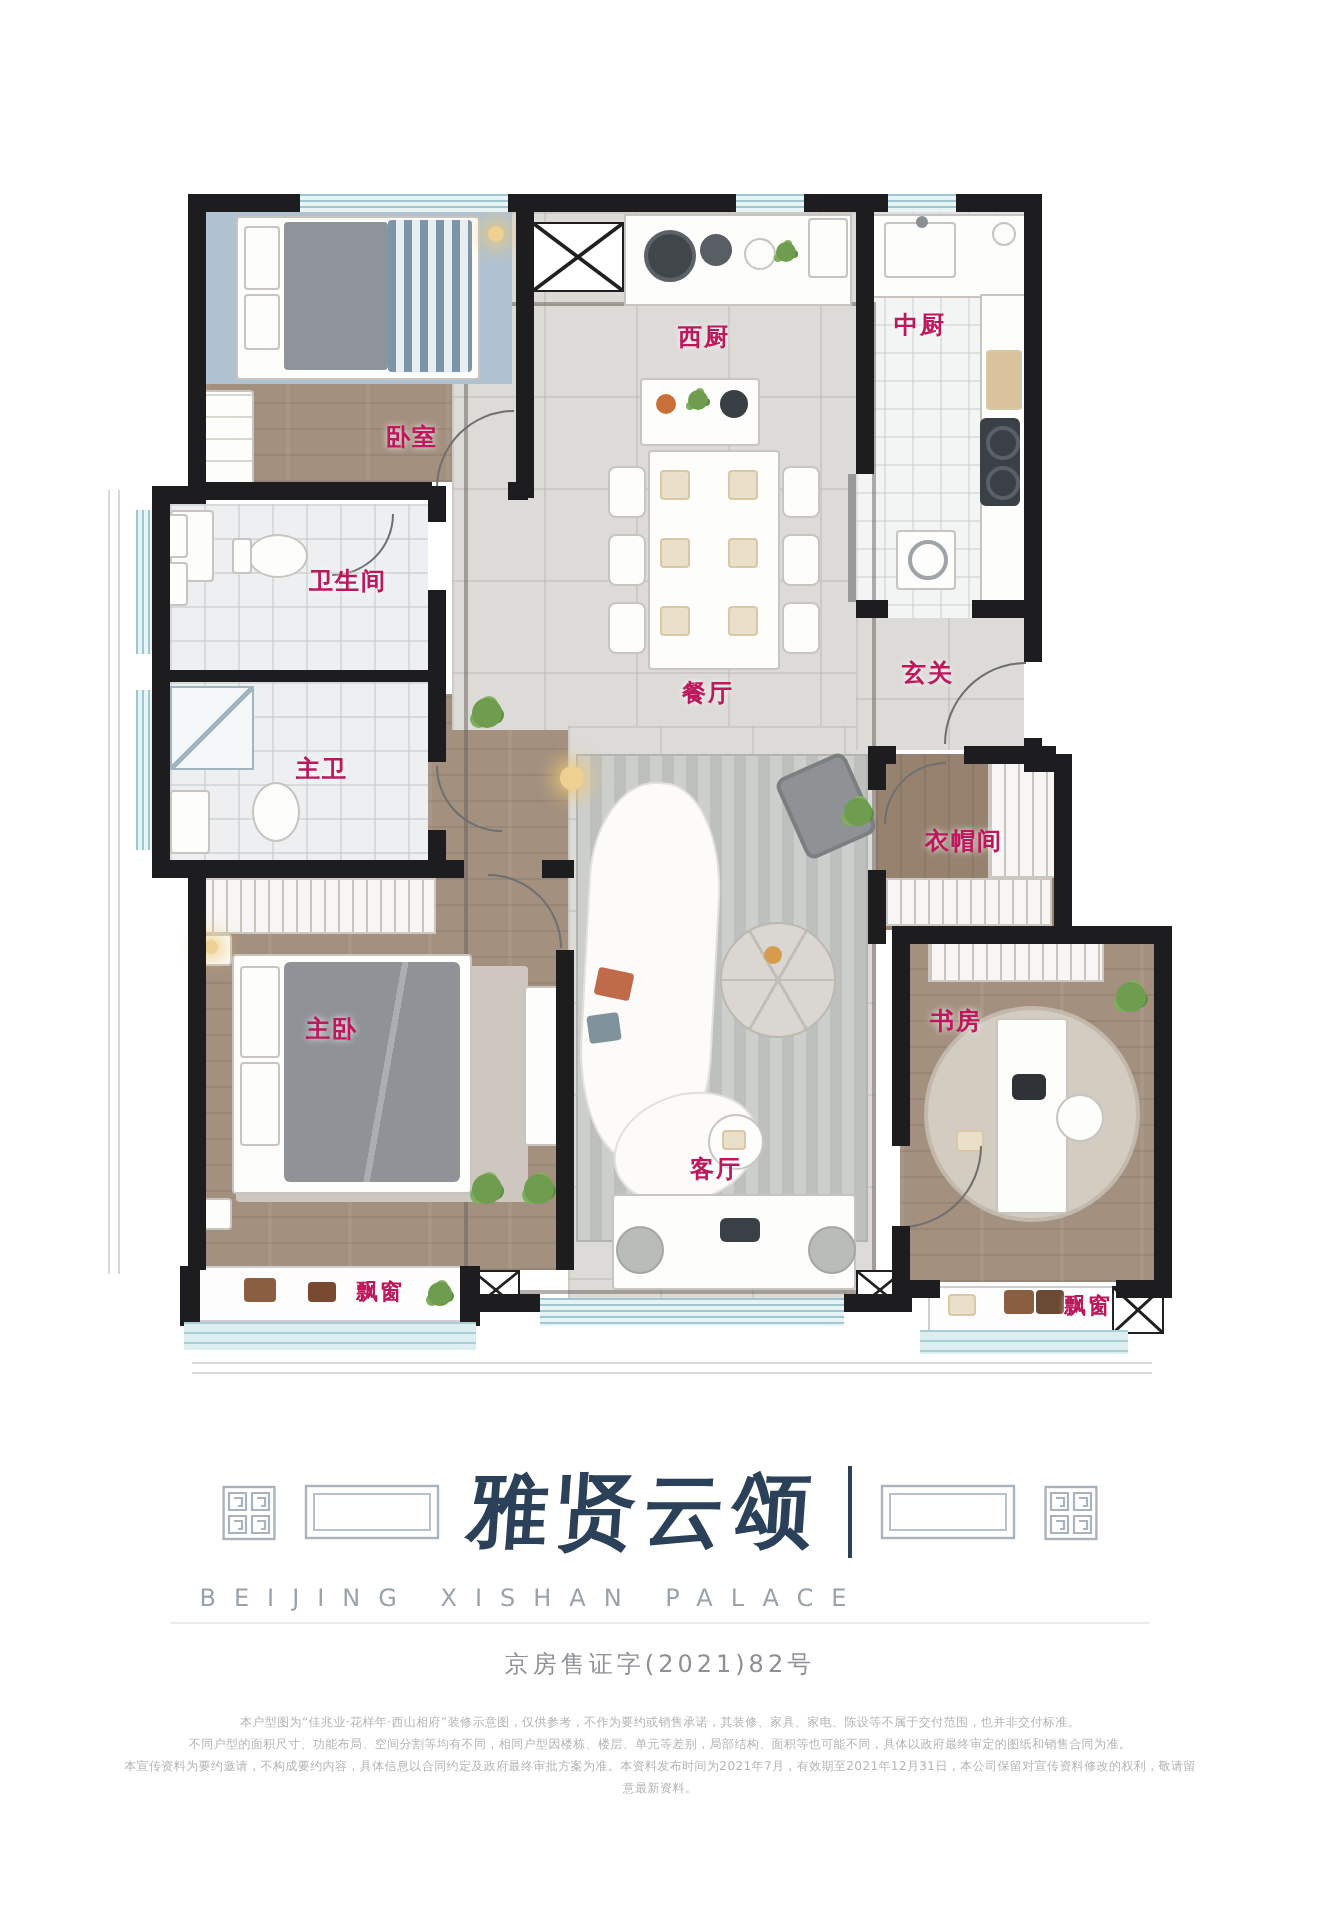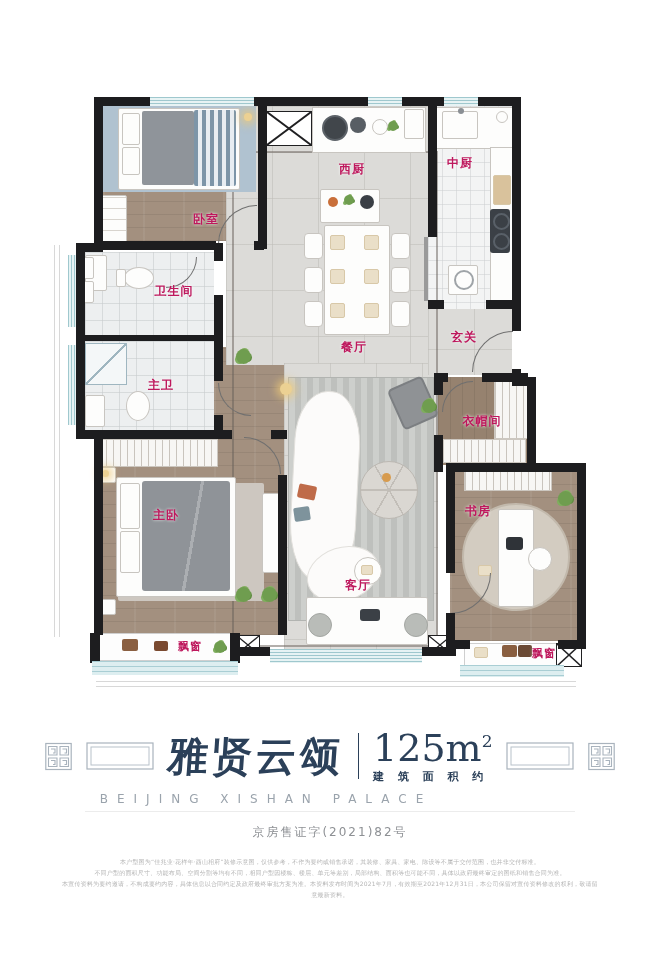--- a/index.html
+++ b/index.html
@@ -319,24 +319,20 @@
     </svg>
   </span>
   <span class="ornament">
     <svg width="68" height="28" viewBox="0 0 68 28">
       <rect x="1" y="1" width="66" height="26" fill="none" stroke="#a9b3bd" stroke-width="1.2"></rect>
       <rect x="5" y="5" width="58" height="18" fill="none" stroke="#b8c1ca" stroke-width="1"></rect>
     </svg>
   </span>
   <span class="cn-title">雅贤云颂</span>
   <span class="divider"></span>
-  <span class="areacol">
-    <span class="area-num"><span>125m</span><sup>2</sup></span>
-    <span class="area-cap">建 筑 面 积 约</span>
-  </span>
   <span class="ornament">
     <svg width="68" height="28" viewBox="0 0 68 28">
       <rect x="1" y="1" width="66" height="26" fill="none" stroke="#a9b3bd" stroke-width="1.2"></rect>
       <rect x="5" y="5" width="58" height="18" fill="none" stroke="#b8c1ca" stroke-width="1"></rect>
     </svg>
   </span>
   <span class="ornament">
     <svg width="27" height="31" viewBox="0 0 27 31">
       <rect x="0.8" y="2.5" width="25.4" height="26" fill="none" stroke="#a9b3bd" stroke-width="1.2"></rect>
       <g fill="none" stroke="#a9b3bd" stroke-width="1.1">

